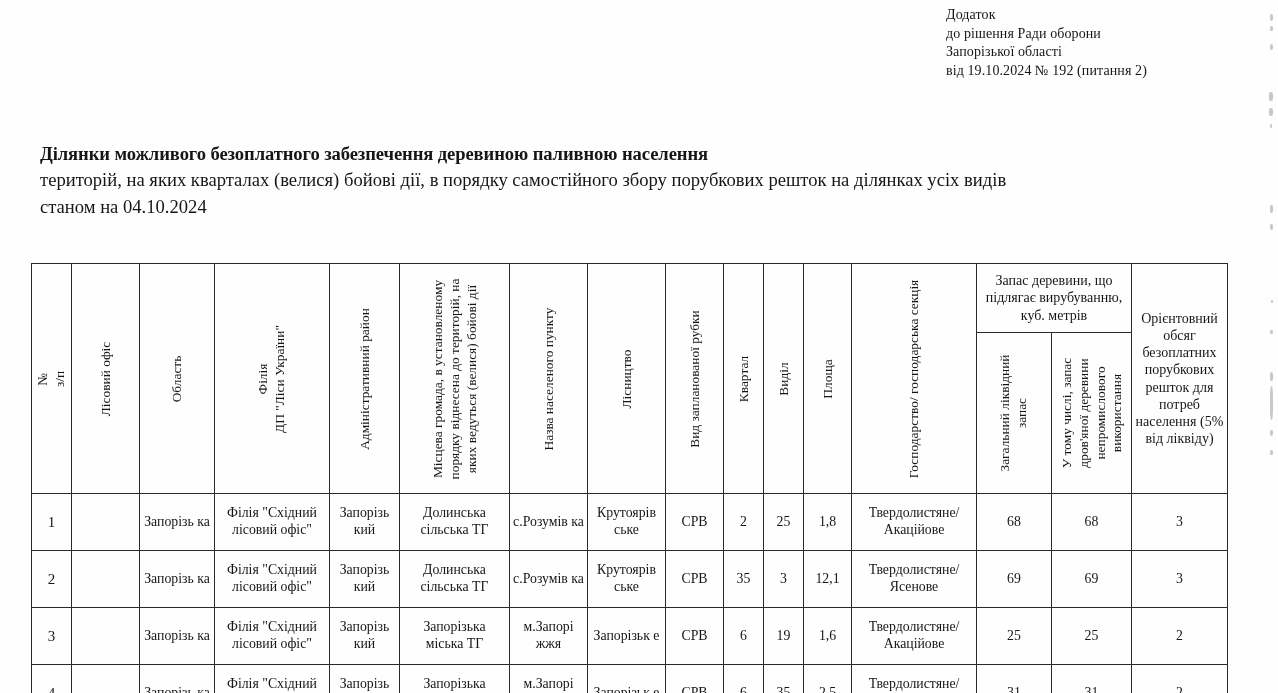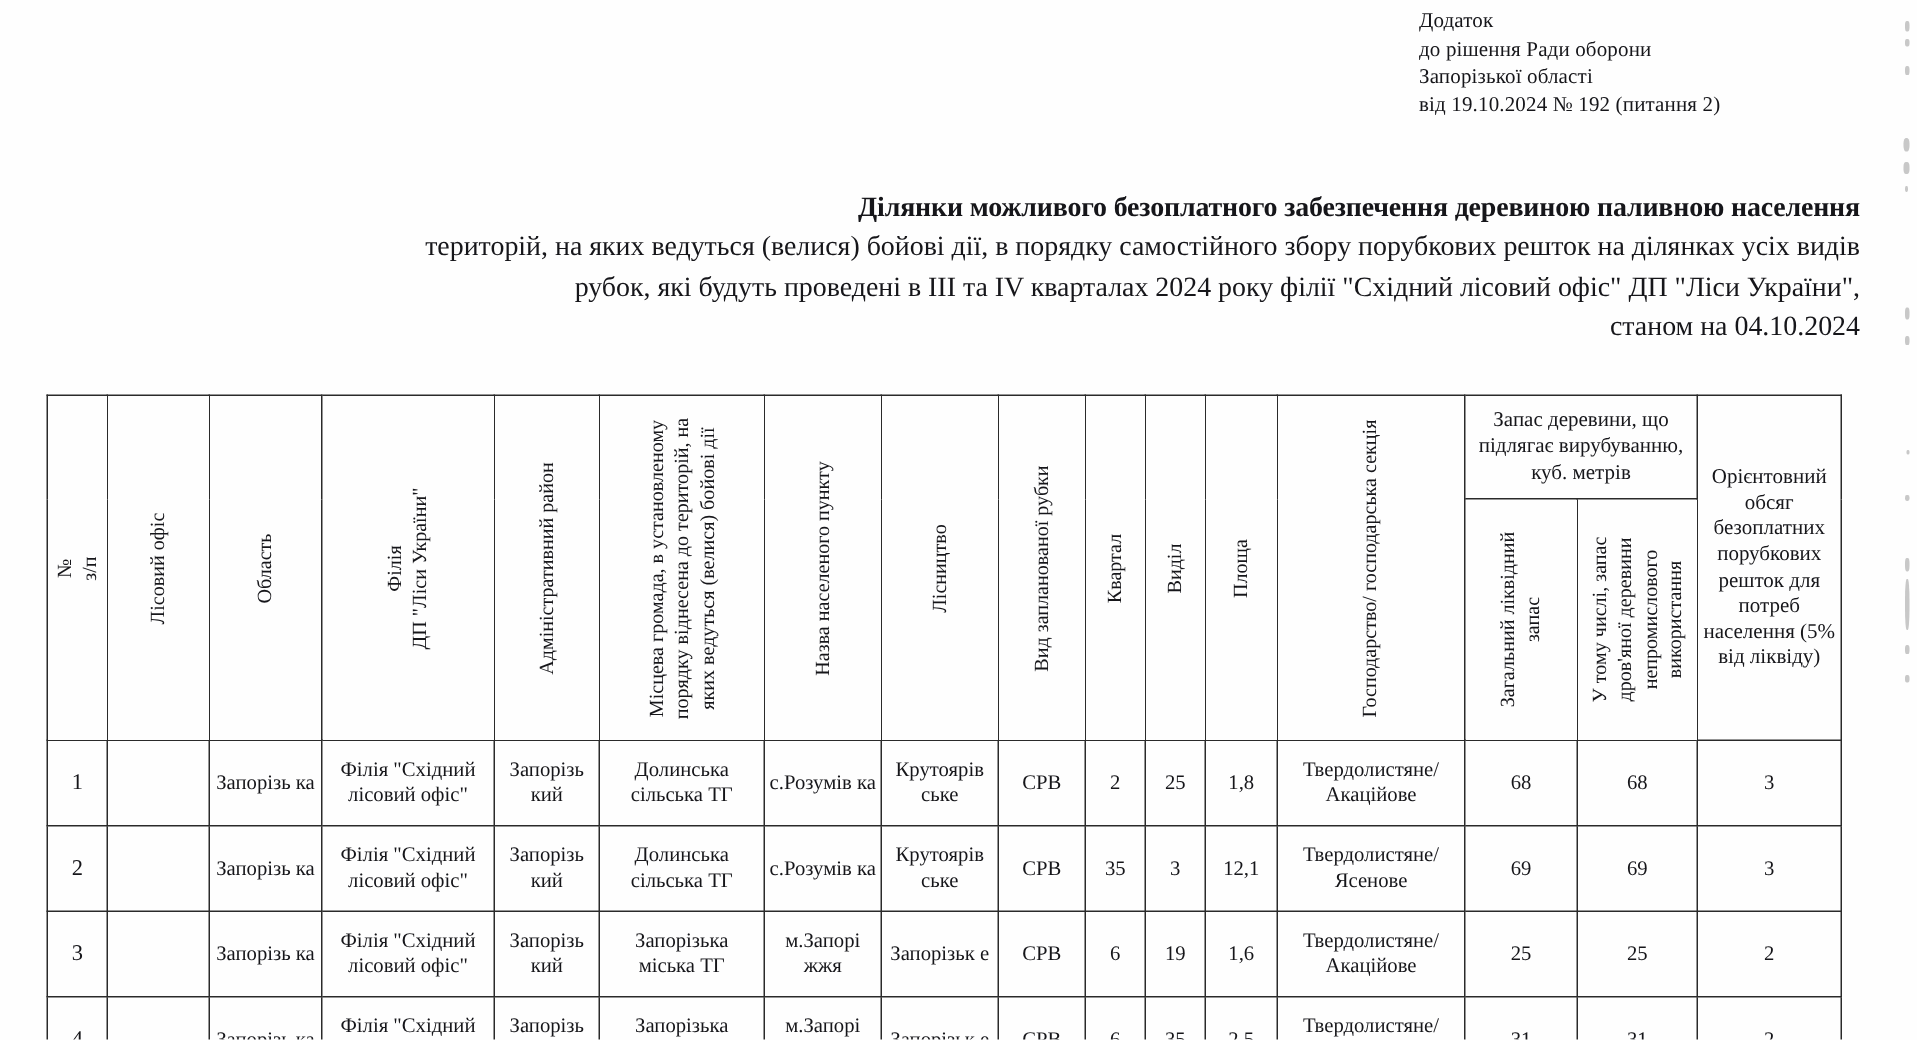--- a/index.html
+++ b/index.html
@@ -32,23 +32,23 @@
     font-size: 14px;
     line-height: 1.33;
     letter-spacing: 0.1px;
   }
   .doc-header div { white-space: nowrap; }
 
   
   .title-block {
     position: absolute;
     left: 40px;
-    top: 126px;
+    top: 141px;
     width: 1200px;
-    text-align: right;
+    text-align: left;
     font-size: 18.6px;
     line-height: 1.42;
   }
   .title-main {
     font-weight: bold;
     font-size: 18.6px;
     letter-spacing: -0.1px;
   }
   .title-sub { font-weight: normal; }
 
@@ -148,22 +148,21 @@
 
   <div class="doc-header">
     <div>Додаток</div>
     <div>до рішення Ради оборони</div>
     <div>Запорізької   області</div>
     <div>від 19.10.2024  № 192 (питання 2)</div>
   </div>
 
   <div class="title-block">
     <div class="title-main">Ділянки можливого безоплатного забезпечення деревиною паливною населення</div>
-    <div class="title-sub">територій, на яких ведуться (велися) бойові дії, в порядку самостійного збору порубкових решток на ділянках усіх видів</div>
-    <div class="title-sub">рубок, які будуть проведені в III та IV кварталах 2024 року філії  "Східний  лісовий офіс"  ДП "Ліси України",</div>
+    <div class="title-sub">територій, на яких кварталах (велися) бойові дії, в порядку самостійного збору порубкових решток на ділянках усіх видів</div>
     <div class="title-sub">станом на 04.10.2024</div>
   </div>
 
   <div class="tbl-wrap">
     <table class="main">
       <colgroup>
         <col style="width:40px">
         <col style="width:68px">
         <col style="width:75px">
         <col style="width:115px">

